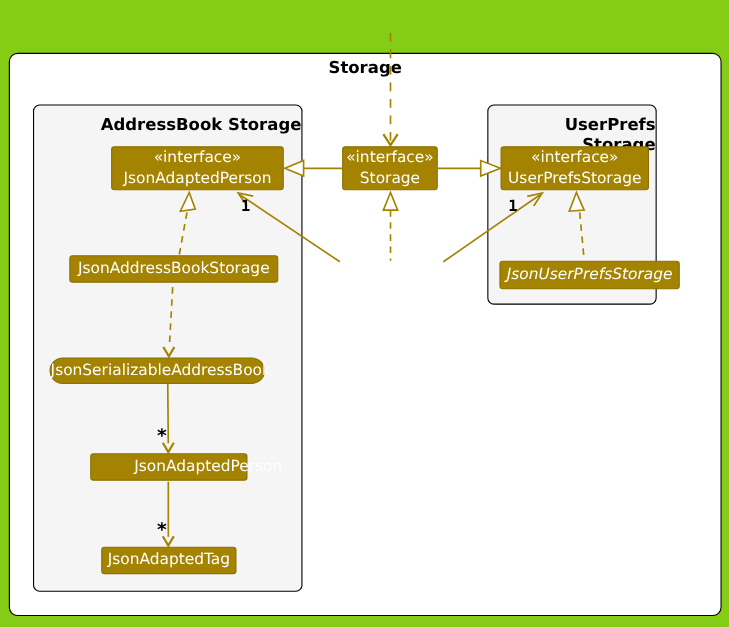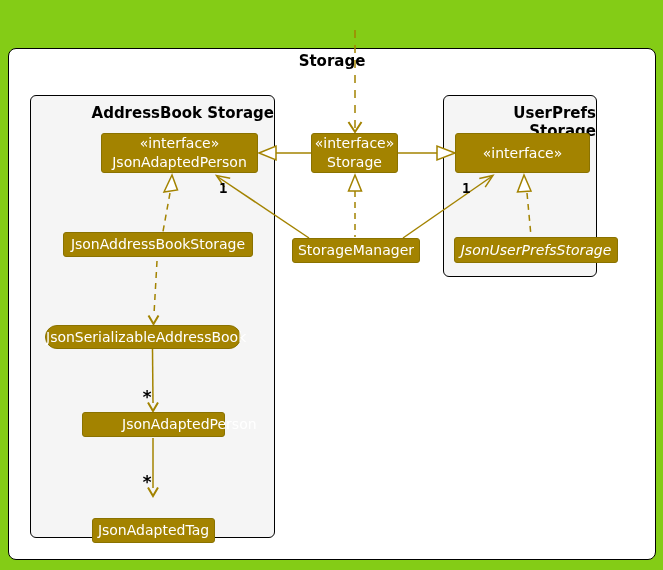--- a/index.html
+++ b/index.html
@@ -119,43 +119,41 @@
     <span>JsonAdaptedPerson</span>
   </div>
 
   <div class="box" style="left:311px;top:133px;width:87px;height:40px;">
     <span>«interface»</span>
     <span>Storage</span>
   </div>
 
   <div class="box" style="left:455px;top:133px;width:135px;height:40px;">
     <span>«interface»</span>
+    <span>UserPrefsStorage</span>
   </div>
 
   <div class="box" style="left:63px;top:232px;width:190px;height:25px;">
     <span>JsonAddressBookStorage</span>
   </div>
 
-  <div class="box" style="left:292px;top:238px;width:128px;height:25px;">
-    <span>StorageManager</span>
-  </div>
 
   <div class="box" style="left:454px;top:237px;width:164px;height:26px;font-style:italic;">
     <span>JsonUserPrefsStorage</span>
   </div>
 
   <div class="box" style="left:45px;top:325px;width:196px;height:24px;border-radius:12px;">
     <span>JsonSerializableAddressBook</span>
   </div>
 
   <div class="box" style="left:82px;top:412px;width:143px;height:25px;padding-left:39px;">
     <span>JsonAdaptedPerson</span>
   </div>
 
-  <div class="box" style="left:92px;top:497px;width:123px;height:25px;margin-top:21px;">
+  <div class="box" style="left:92px;top:497px;width:123px;height:25px;">
     <span>JsonAdaptedTag</span>
   </div>
 
   <div class="mult" style="left:219px;top:181px;">1</div>
   <div class="mult" style="left:462px;top:181px;">1</div>
   <div class="star" style="left:142px;top:389px;">*</div>
   <div class="star" style="left:142px;top:474px;">*</div>
 
 </div>
 

